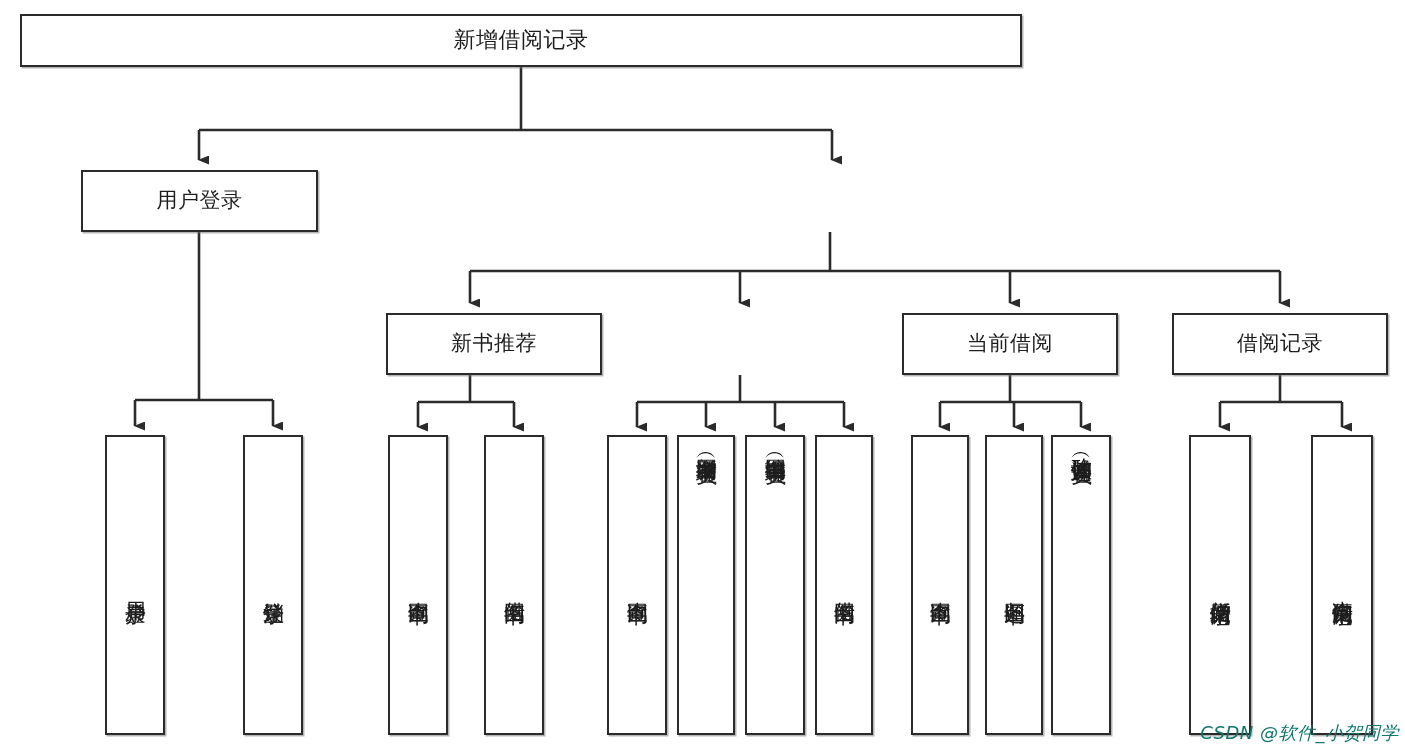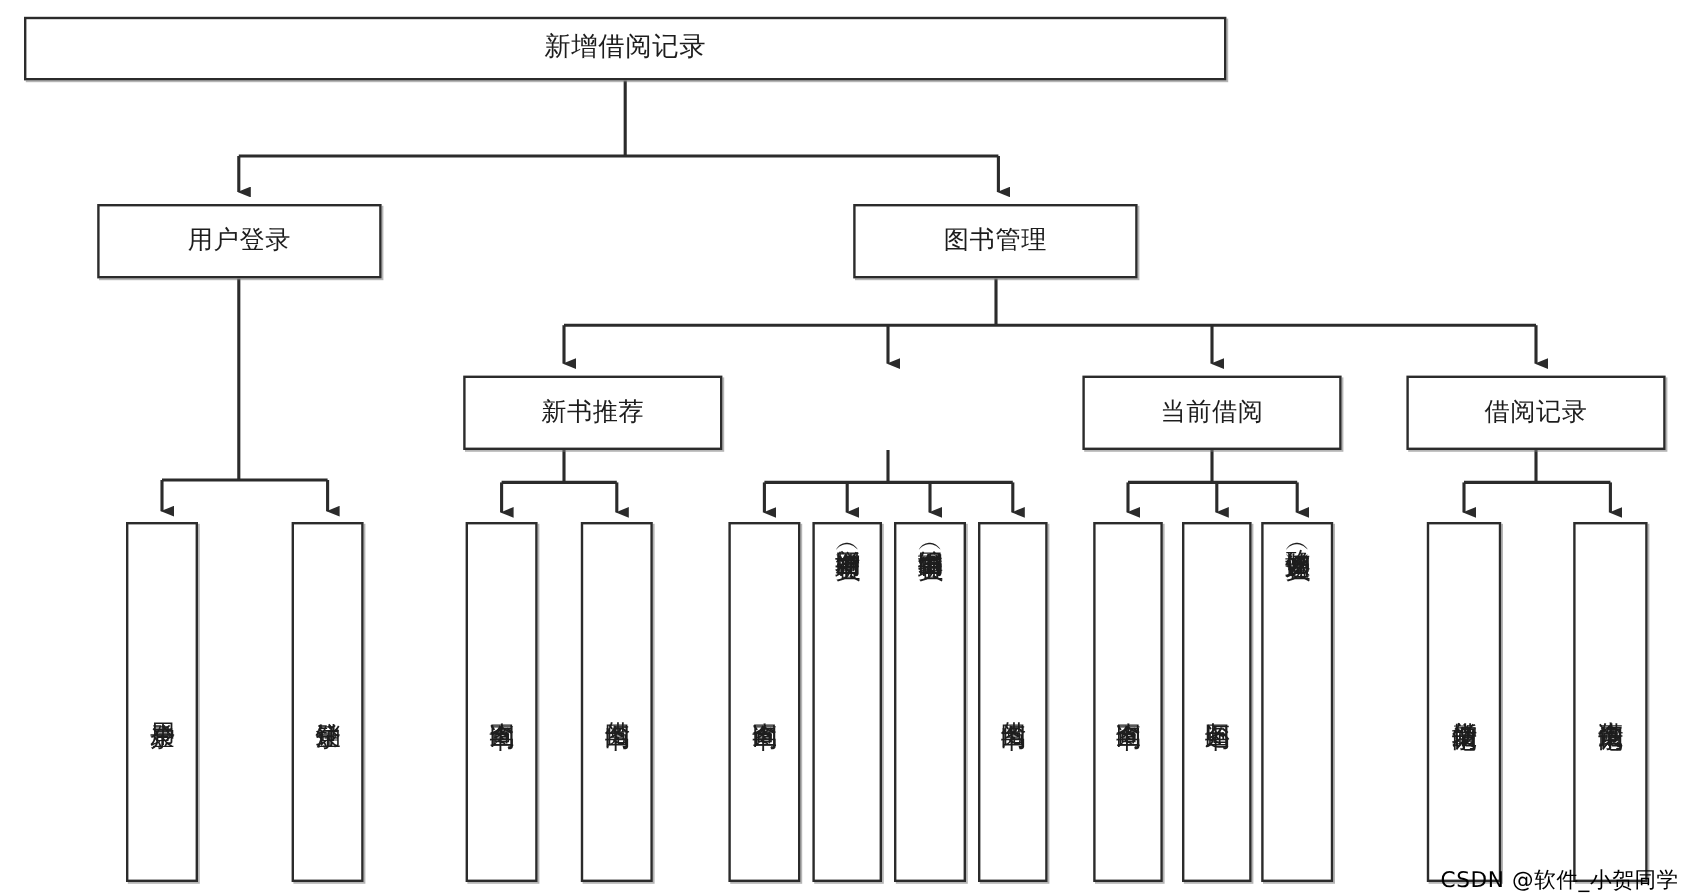--- a/index.html
+++ b/index.html
@@ -67,24 +67,25 @@
     letter-spacing: 1px;
     color: #1d1d1d;
     padding-top: 4px;
     white-space: nowrap;
   }
   .watermark {
     position: absolute;
     right: 6px;
     bottom: 2px;
     font-size: 18px;
-    color: #000000;
+    color: #0f766e;
     letter-spacing: 0.5px;
     white-space: nowrap;
     pointer-events: none;
+    font-style: italic;
   }
 </style>
 </head>
 <body>
 
 <div id="diagram-root">
 
   <svg class="diagram-canvas" viewBox="0 0 1405 747" xmlns="http://www.w3.org/2000/svg">
     <defs>
       <marker id="arrowhead" markerWidth="9" markerHeight="11" refX="4.5" refY="10" orient="auto" markerUnits="userSpaceOnUse">
@@ -135,23 +136,20 @@
     </g>
   </svg>
 
   <div class="node-box root" style="left:20px; top:14px; width:1002px; height:53px;">
     <span class="node-label-h">新增借阅记录</span>
   </div>
 
   <div class="node-box" style="left:81px; top:170px; width:237px; height:62px;">
     <span class="node-label-h">用户登录</span>
   </div>
-  <div class="node-box" style="left:711px; top:170px; width:237px; height:62px;">
-    <span class="node-label-h">图书管理</span>
-  </div>
 
   <div class="node-box" style="left:362px; top:313px; width:216px; height:62px;margin-left:24px;">
     <span class="node-label-h">新书推荐</span>
   </div>
   <div class="node-box" style="left:902px; top:313px; width:216px; height:62px;">
     <span class="node-label-h">当前借阅</span>
   </div>
   <div class="node-box" style="left:1172px; top:313px; width:216px; height:62px;">
     <span class="node-label-h">借阅记录</span>
   </div>

